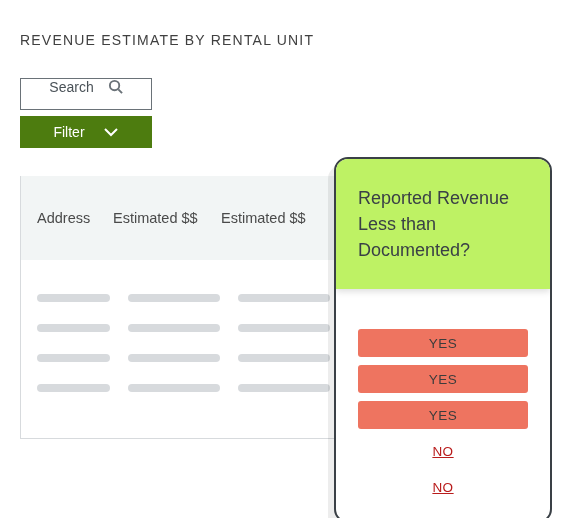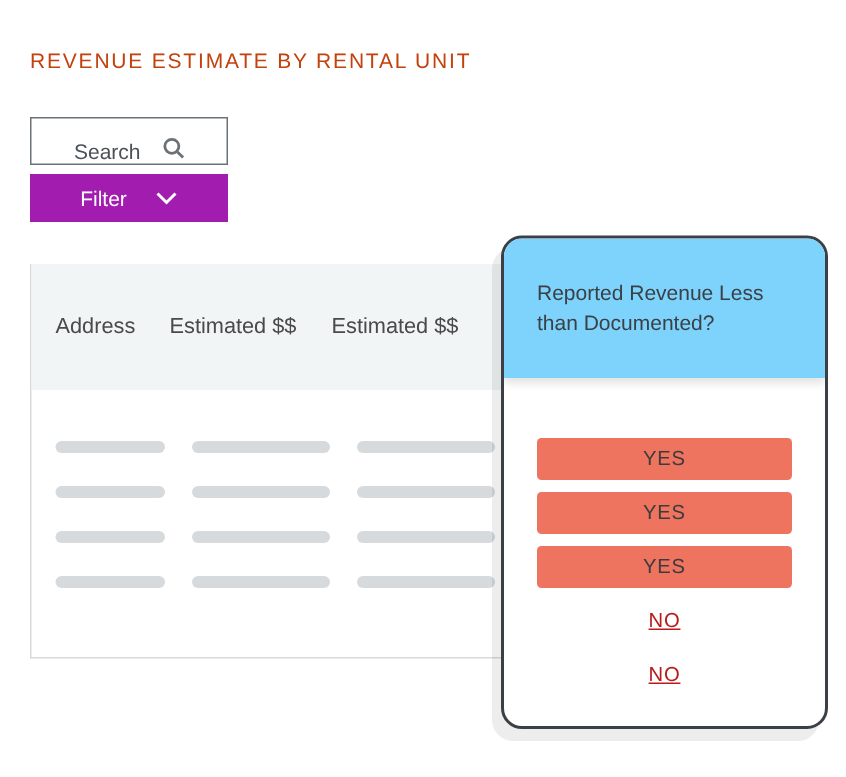--- a/index.html
+++ b/index.html
@@ -10,50 +10,50 @@
       background: #ffffff;
       position: relative;
       overflow: hidden;
     }
     .page-title {
       position: absolute;
       left: 20px;
       top: 32px;
       font-size: 14px;
       letter-spacing: 1.2px;
-      color: #c2410c;
+      color: #404040;
       font-weight: 500;
     }
     .controls {
       position: absolute;
       left: 20px;
       top: 78px;
     }
     .search-btn {
       display: flex;
-      align-items: flex-end;
+      align-items: flex-start;
       justify-content: center;
       gap: 14px;
       width: 132px;
       height: 32px;
       background: #ffffff;
       border: 1px solid #6a7278;
       color: #4a5258;
       font-size: 14px;
       cursor: pointer;
     }
     .search-btn svg { width: 15px; height: 15px; }
     .filter-btn {
       display: flex;
       align-items: center;
       justify-content: center;
       gap: 18px;
       width: 132px;
       height: 32px;
-      background: #a21caf;
+      background: #4d7c0f;
       border: none;
       color: #ffffff;
       font-size: 14px;
       margin-top: 6px;
       cursor: pointer;
     }
     .filter-btn svg { width: 16px; height: 10px; }
     .table-container {
       position: absolute;
       left: 20px;
@@ -97,23 +97,23 @@
       left: 334px;
       top: 157px;
       width: 218px;
       background: #ffffff;
       border: 2px solid #3a4046;
       border-radius: 14px;
       box-shadow: -6px 8px 0 rgba(0,0,0,0.07);
       overflow: hidden;
     }
     .popup-header {
-      background: #7dd3fc;
+      background: #bef264;
       padding: 26px 22px;
-      font-size: 14px;
+      font-size: 18px;
       line-height: 1.45;
       color: #3a4046;
       box-shadow: 0 3px 6px rgba(0,0,0,0.12);
       position: relative;
       z-index: 2;
     }
     .popup-body {
       padding: 40px 22px 20px;
       display: flex;
       flex-direction: column;

